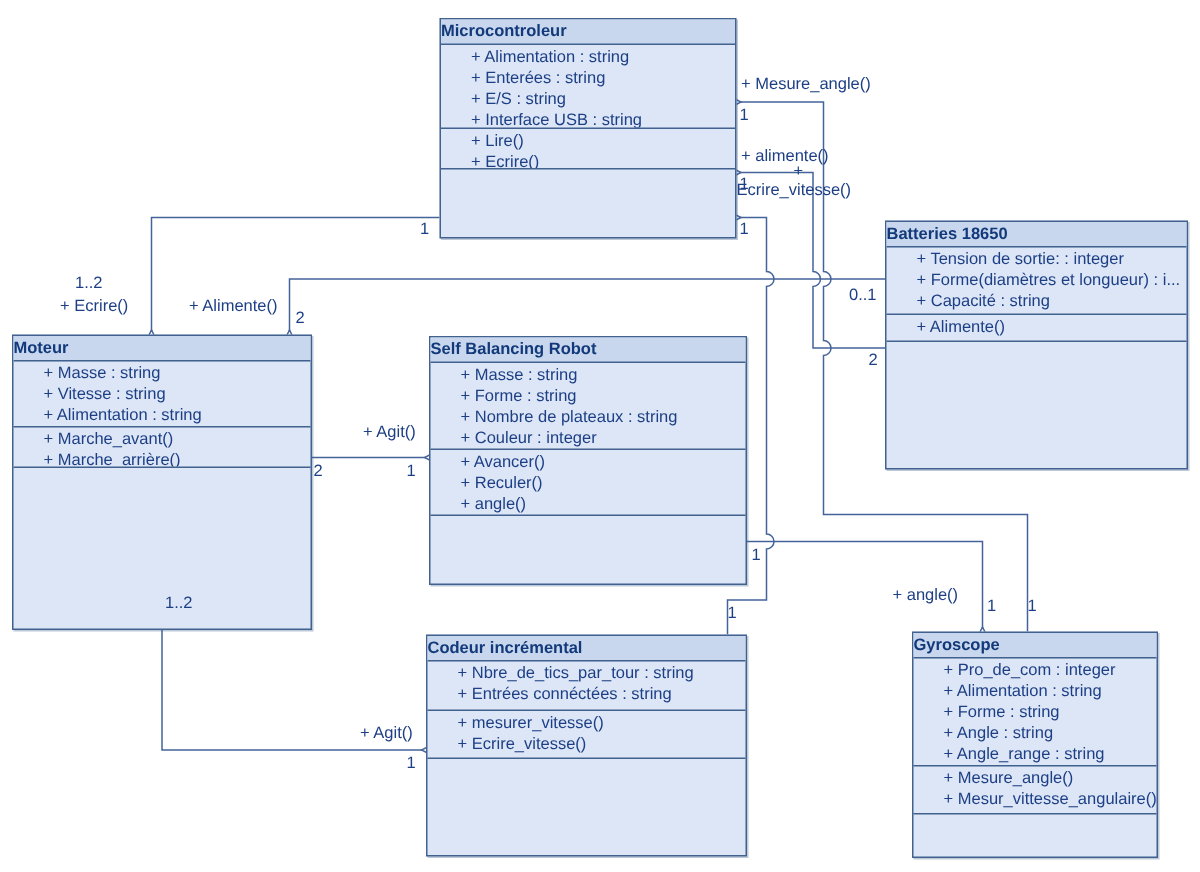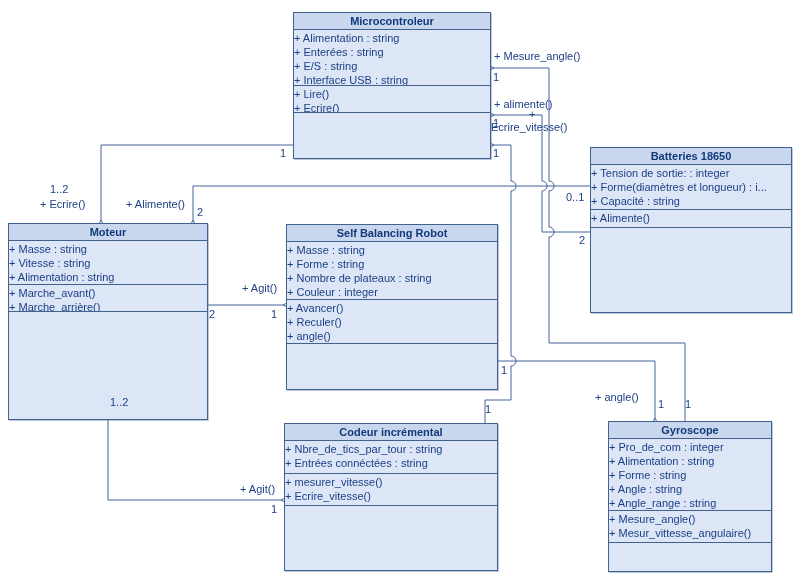--- a/index.html
+++ b/index.html
@@ -8,28 +8,28 @@
     font-family:"Liberation Sans", sans-serif;
   }
   svg.links{position:absolute;left:0;top:0;width:800px;height:581px;}
   .uml-class{
     position:absolute;display:flex;flex-direction:column;
     background:#dce6f6;border:1px solid #41618e;box-sizing:border-box;
     box-shadow:1px 1px 0 rgba(65,97,142,.35);
   }
   .uml-title{
     background:#c8d6ee;border-bottom:1px solid #41618e;
-    font-weight:bold;font-size:11px;line-height:16px;text-align:center;
+    font-weight:bold;font-size:11px;line-height:16px;text-align:left;
     color:#123a7a;flex:0 0 16px;
   }
   .uml-attrs,.uml-methods{
     border-bottom:1px solid #41618e;padding:1px 0 2px 0;box-sizing:border-box;overflow:hidden;
   }
   .uml-line{
-    font-size:11px;line-height:14px;color:#1d3f85;padding-left:0;white-space:nowrap;
+    font-size:11px;line-height:14px;color:#1d3f85;padding-left:20px;white-space:nowrap;
   }
   .uml-empty{flex:1 1 auto;}
   .edge-label{
     position:absolute;font-size:11px;line-height:12px;color:#1d3f85;white-space:nowrap;
   }
 </style>
 </head>
 <body>
 
 <div id="canvas">

